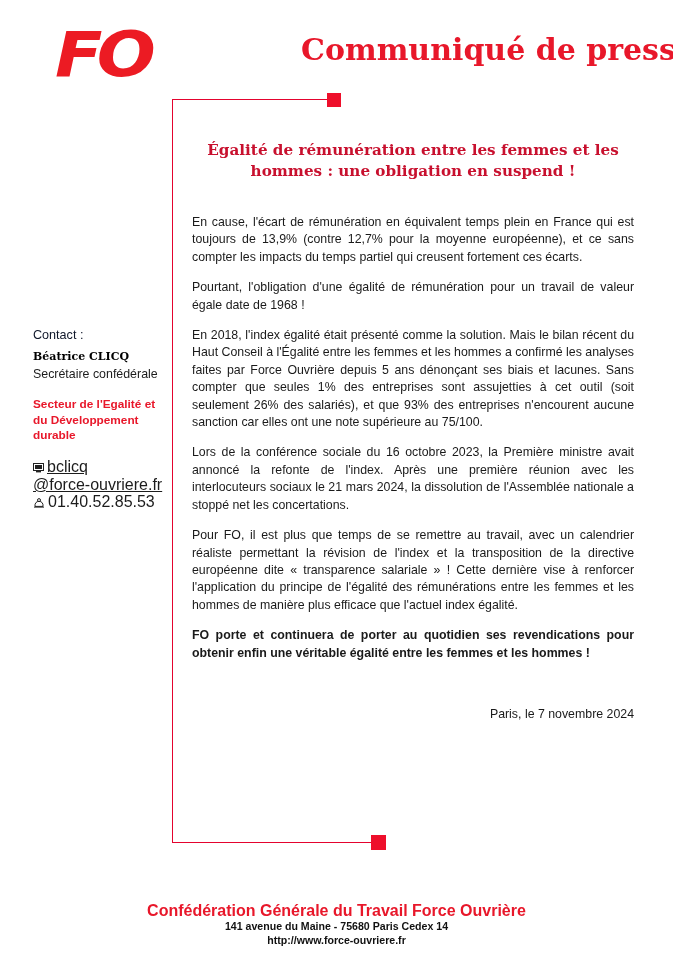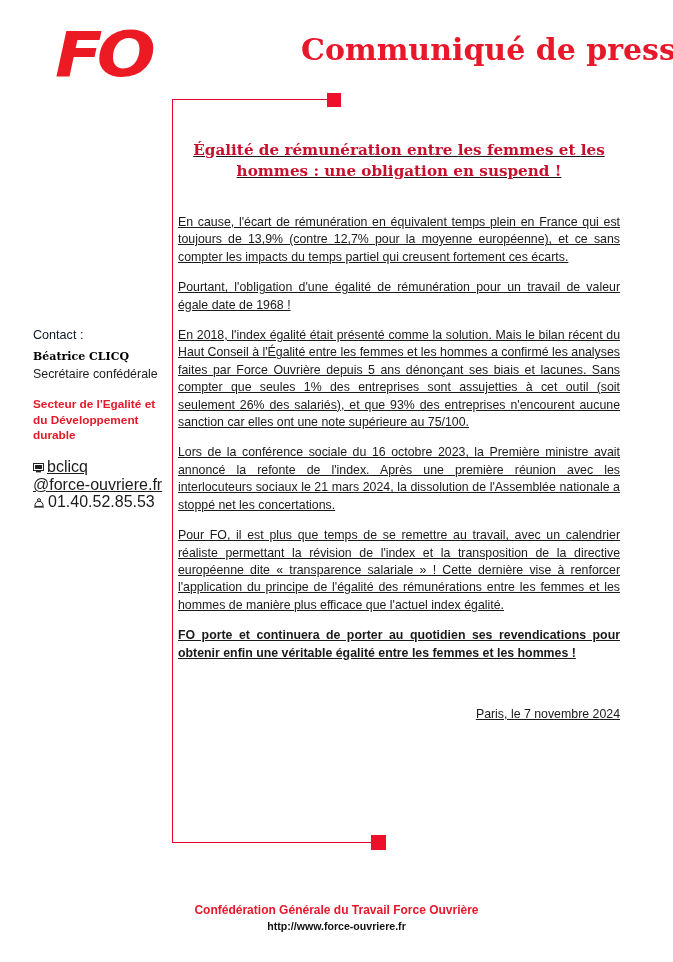--- a/index.html
+++ b/index.html
@@ -140,24 +140,23 @@
   }
   .sb-link {
     text-decoration: underline;
     color: #1c1c1c;
   }
   .sb-phone-row { white-space: nowrap; }
 
   
   #content {
     position: absolute;
-    left: 178px;
+    left: 192px;
     top: 140px;
     width: 442px;
-    text-decoration: underline;
   }
   #doc-title {
     font-family: "DejaVu Serif", "Liberation Serif", serif;
     font-weight: 700;
     font-size: 15.2px;
     line-height: 21px;
     color: #c8102e;
     text-align: center;
     margin: 0 4px 32px 4px;
   }
@@ -181,21 +180,21 @@
   
   #footer {
     position: absolute;
     left: 0;
     top: 903px;
     width: 673px;
     text-align: center;
   }
   .ft-org {
     font-weight: 700;
-    font-size: 12px;
+    font-size: 16px;
     line-height: 15.5px;
     color: #e8172a;
   }
   .ft-addr {
     font-weight: 700;
     font-size: 10.6px;
     line-height: 14.5px;
     color: #111;
   }
   .ft-url {
@@ -257,14 +256,15 @@
       <div class="para">En 2018, l'index égalité était présenté comme la solution. Mais le bilan récent du Haut Conseil à l'Égalité entre les femmes et les hommes a confirmé les analyses faites par Force Ouvrière depuis 5 ans dénonçant ses biais et lacunes. Sans compter que seules 1% des entreprises sont assujetties à cet outil (soit seulement 26% des salariés), et que 93% des entreprises n'encourent aucune sanction car elles ont une note supérieure au 75/100.</div>
       <div class="para">Lors de la conférence sociale du 16 octobre 2023, la Première ministre avait annoncé la refonte de l'index. Après une première réunion avec les interlocuteurs sociaux le 21 mars 2024, la dissolution de l'Assemblée nationale a stoppé net les concertations.</div>
       <div class="para">Pour FO, il est plus que temps de se remettre au travail, avec un calendrier réaliste permettant la révision de l'index et la transposition de la directive européenne dite « transparence salariale » ! Cette dernière vise à renforcer l'application du principe de l'égalité des rémunérations entre les femmes et les hommes de manière plus efficace que l'actuel index égalité.</div>
       <div class="para bold">FO porte et continuera de porter au quotidien ses revendications pour obtenir enfin une véritable égalité entre les femmes et les hommes !</div>
     </div>
   <div id="date-line">Paris, le 7 novembre 2024</div>
 </div>
 
 <div id="footer">
   <div class="ft-org">Confédération Générale du Travail Force Ouvrière</div>
+  <div class="ft-addr">141 avenue du Maine - 75680 Paris Cedex 14</div>
   <div class="ft-url">http://www.force-ouvriere.fr</div>
 </div>
 
 </body></html>

